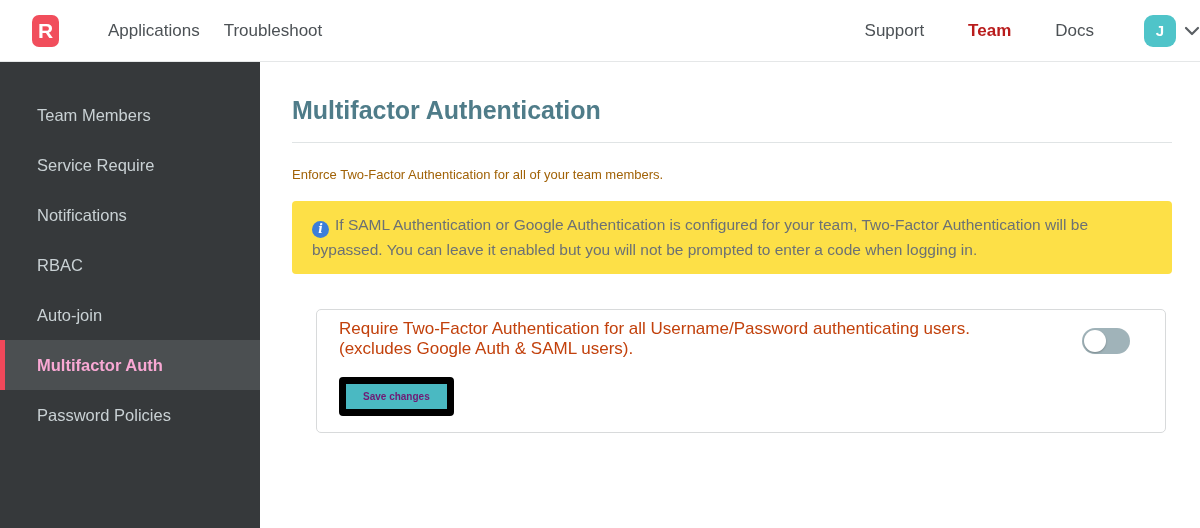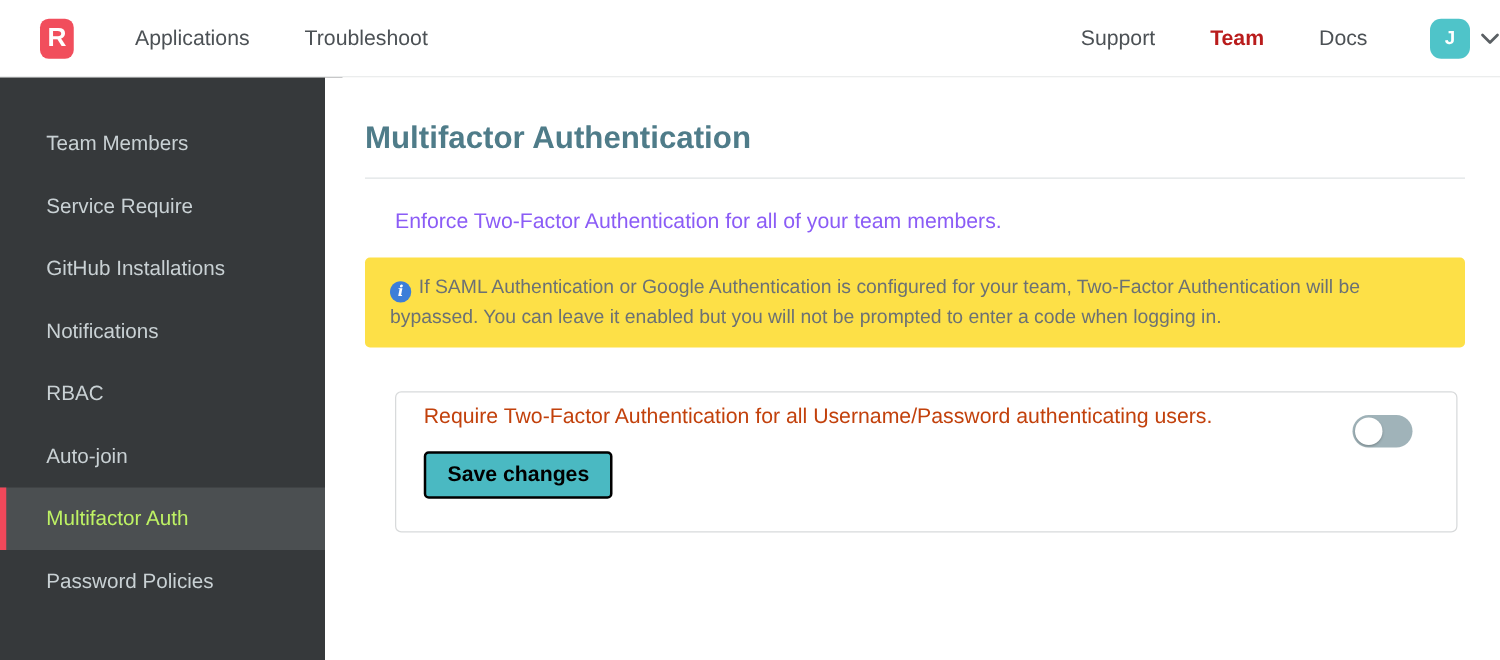--- a/index.html
+++ b/index.html
@@ -16,21 +16,21 @@
     position: absolute; top: 0; left: 0; right: 0; height: 62px;
     background: #ffffff; border-bottom: 1px solid #e5e7e8;
     display: flex; align-items: center; padding-left: 32px;
   }
   .logo {
     width: 27px; height: 32px; border-radius: 7px; background: #f14e5c;
     color: #ffffff; font-weight: bold; font-size: 21px;
     display: flex; align-items: center; justify-content: center;
     margin-right: 49px; cursor: pointer;
   }
-  .nav-left { display: flex; align-items: center; gap: 44px; }
+  .nav-left { display: flex; align-items: center; gap: 24px; }
   .nav-link {
     font-size: 17px; color: #4c5155; cursor: pointer; text-decoration: none;
   }
   .nav-spacer { flex: 1; }
   .nav-right { display: flex; align-items: stretch; height: 76px; margin-right: 14px; }
   .nav-right .nav-link {
     display: flex; align-items: center; padding: 0 11px; margin: 0 11px;
     border-bottom: 4px solid transparent; border-top: 4px solid transparent;
   }
   .nav-right .nav-link.active {
@@ -49,42 +49,42 @@
     position: absolute; top: 62px; left: 0; bottom: 0; width: 274px;
     background: #36393b; overflow: hidden;
   }
   .sidebar-list { list-style: none; padding-top: 28px; }
   .sidebar-item {
     height: 50px; display: flex; align-items: center; padding-left: 32px;
     font-size: 16.5px; color: #c9d1d4; cursor: pointer;
     border-left: 5px solid transparent;
   }
   .sidebar-item.active {
-    background: #4b4f51; color: #bef264; font-weight: normal;
+    background: #4b4f51; color: #f9a8d4; font-weight: bold;
     border-left-color: #f0485a;
   }
   .sidebar-scroll-track {
     position: absolute; top: 0; right: 0; bottom: 0; width: 12px;
     background: rgba(0,0,0,0.16);
   }
   .sidebar-scroll-thumb {
     position: absolute; top: 2px; right: 2px; width: 8px; height: 363px;
     border-radius: 4px; background: #5e6366; cursor: pointer;
   }
 
   
   .main {
     position: absolute; top: 62px; left: 260px; right: 0; bottom: 0;
     background: #ffffff; padding: 34px 28px 0 32px;
   }
   .page-title {
     font-size: 25px; font-weight: bold; color: #4f7c89; margin-bottom: 17px;
   }
   .title-rule { border: none; border-top: 1px solid #e0e4e5; margin-bottom: 24px; }
-  .subtitle { font-size: 17px; color: #8b5cf6; margin-bottom: 19px; margin-left: 24px; }
+  .subtitle { font-size: 13px; color: #a16207; margin-bottom: 19px; }
 
   .info-box {
     background: #fde047; border-radius: 4px; padding: 12px 20px;
     font-size: 15.5px; line-height: 24px; color: #6c7174;
   }
   .info-icon {
     display: inline-flex; width: 17px; height: 17px; border-radius: 50%;
     background: #3c7ed9; color: #ffffff; font-size: 12px; font-weight: bold;
     align-items: center; justify-content: center; vertical-align: -3px;
     margin-right: 6px; font-family: "DejaVu Serif", serif; font-style: italic;
@@ -103,22 +103,22 @@
     width: 48px; height: 26px; border-radius: 13px; background: #a0b3b9;
     cursor: pointer;
   }
   .toggle-knob {
     position: absolute; top: 2px; left: 2px; width: 22px; height: 22px;
     border-radius: 50%; background: #ffffff;
     box-shadow: 0 1px 2px rgba(0,0,0,0.25);
   }
   .save-button {
     margin-top: 18px; display: inline-block;
-    background: #4ab9c2; border: 2px solid #000000; border-radius: 4px;
-    color: #000000; font-size: 17px; font-weight: bold;
+    background: #4ab9c2; border: 7px solid #000000; border-radius: 4px;
+    color: #701a75; font-size: 10px; font-weight: bold;
     font-family: "Liberation Sans", sans-serif;
     padding: 7px 17px; cursor: pointer;
   }
 </style>
 </head>
 <body>
 
 <header class="navbar">
   <div class="logo">
     <span>R</span>
@@ -142,21 +142,20 @@
         <polyline points="2,2 8,8 14,2" stroke="#5a5f63" stroke-width="2.2" stroke-linecap="round" stroke-linejoin="round"></polyline>
       </svg>
     </span>
   </div>
 </header>
 
 <aside class="sidebar">
   <ul class="sidebar-list">
     <li class="sidebar-item">Team Members</li>
     <li class="sidebar-item">Service Require</li>
-    <li class="sidebar-item">GitHub Installations</li>
     <li class="sidebar-item">Notifications</li>
     <li class="sidebar-item">RBAC</li>
     <li class="sidebar-item">Auto-join</li>
     <li class="sidebar-item active">Multifactor Auth</li>
     <li class="sidebar-item">Password Policies</li>
   </ul>
   <div class="sidebar-scroll-track">
     <div class="sidebar-scroll-thumb"></div>
   </div>
 </aside>
@@ -166,19 +165,20 @@
   <hr class="title-rule">
   <p class="subtitle">Enforce Two-Factor Authentication for all of your team members.</p>
 
   <div class="info-box">
     <span class="info-icon">i</span><span>If SAML Authentication or Google Authentication is configured for your team, Two-Factor Authentication will be bypassed. You can leave it enabled but you will not be prompted to enter a code when logging in.</span>
   </div>
 
   <section class="setting-card">
     <div class="setting-label">
       <div>Require Two-Factor Authentication for all Username/Password authenticating users.</div>
+      <div>(excludes Google Auth &amp; SAML users).</div>
     </div>
     <div class="toggle" aria-checked="false" role="switch">
       <span class="toggle-knob"></span>
     </div>
     <button class="save-button">Save changes</button>
   </section>
 </main>
 
 </body></html>

